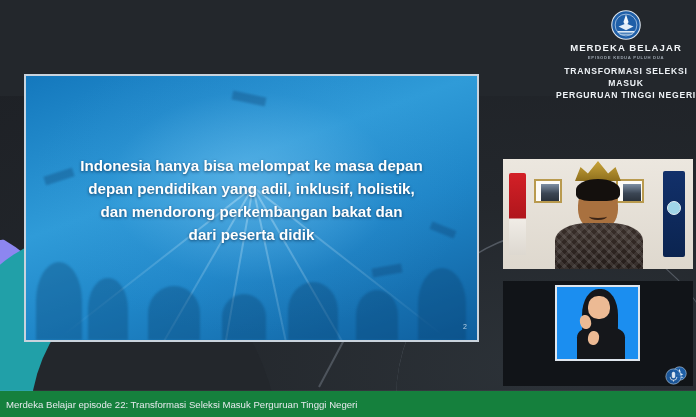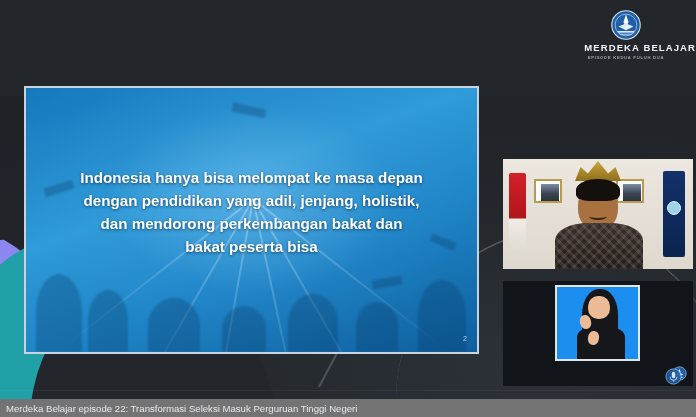--- a/index.html
+++ b/index.html
@@ -61,35 +61,35 @@
   }
 
   
   #brand {
     position:absolute; left:556px; top:10px; width:140px;
     text-align:center; color:#e9edf2;
   }
   #brand-logo { width:30px; height:30px; margin:0 auto 3px; display:block; }
   #brand-title {
     font-size:9.5px; font-weight:bold; letter-spacing:1.1px;
-    color:#f2f5f8; line-height:1.1;text-align:right;
+    color:#f2f5f8; line-height:1.1;
   }
   #brand-episode {
     font-size:4.2px; font-weight:bold; letter-spacing:0.7px;
     color:#9aa3ad; margin-top:1.5px; line-height:1.2;
   }
   #brand-sub {
     margin-top:5px;
     font-size:8.6px; font-weight:bold; letter-spacing:0.75px;
     color:#eef2f6; line-height:1.42;
   }
 
   
   #slide-frame {
-    position:absolute; left:24px; top:86px;
+    position:absolute; left:24px; top:74px;
     width:455px; height:268px;
     border:2px solid #c9d3dd;
     background:#1a7fc4;
     overflow:hidden;
   }
   #slide-bg {
     position:absolute; inset:0;
     background:
       radial-gradient(70% 80% at 50% 42%, rgba(120,195,240,0.55) 0%, rgba(60,150,215,0.12) 45%, rgba(10,70,125,0.0) 70%),
       linear-gradient(160deg, #1478bd 0%, #2f9bd8 38%, #1f86c8 62%, #0f5f9e 100%);
@@ -223,22 +223,22 @@
   }
 
   
   #mic-badge {
     position:absolute; right:14px; bottom:32px;
     width:17px; height:17px; opacity:0.9;
   }
 
   
   #caption-bar {
-    position:absolute; left:0; bottom:0; width:696px; height:18px;
-    background:#737373;
+    position:absolute; left:0; bottom:0; width:696px; height:26px;
+    background:#15803d;
     display:flex; align-items:center;
   }
   #caption-text {
     color:#e6e9ed; font-size:9.6px; padding-left:6px; white-space:nowrap;
   }
   #caption-divider {
     position:absolute; left:0; bottom:26px; width:696px; height:1px;
     background:rgba(255,255,255,0.05);
   }
 </style>
@@ -259,20 +259,24 @@
     <svg id="brand-logo" viewBox="0 0 40 40">
       <circle cx="20" cy="20" r="19" fill="#1f5fa8" stroke="#dfe6ee" stroke-width="1.4"></circle>
       <circle cx="20" cy="20" r="14.5" fill="none" stroke="#cfe0f2" stroke-width="0.9"></circle>
       <path d="M20 6 L23.4 16 L20 22 L16.6 16 Z" fill="#f2f7fc"></path>
       <path d="M10 22 L20 18 L30 22 L20 27 Z" fill="#e3eef8"></path>
       <path d="M9 28 h22 v2.2 H9 Z" fill="#dce9f5"></path>
       <path d="M11.5 31.6 h17 v1.4 h-17 Z" fill="#b9d2e9"></path>
     </svg>
     <div id="brand-title">MERDEKA BELAJAR</div>
     <div id="brand-episode">EPISODE KEDUA PULUH DUA</div>
+    <div id="brand-sub">
+      <div>TRANSFORMASI SELEKSI MASUK</div>
+      <div>PERGURUAN TINGGI NEGERI</div>
+    </div>
   </div>
 
   <div id="slide-frame">
     <div id="slide-bg"></div>
 
     <div class="ray" style="transform:rotate(-52deg)"></div>
     <div class="ray" style="transform:rotate(-30deg)"></div>
     <div class="ray" style="transform:rotate(-12deg)"></div>
     <div class="ray" style="transform:rotate(10deg)"></div>
     <div class="ray" style="transform:rotate(30deg)"></div>
@@ -285,23 +289,23 @@
     <div class="silhouette" style="left:262px; width:50px; height:58px;"></div>
     <div class="silhouette" style="left:330px; width:42px; height:50px;"></div>
     <div class="silhouette" style="left:392px; width:48px; height:72px;"></div>
     <div class="cap" style="left:18px;  top:96px;  width:30px; height:9px; transform:rotate(-18deg);"></div>
     <div class="cap" style="left:206px; top:18px;  width:34px; height:9px; transform:rotate(12deg);"></div>
     <div class="cap" style="left:346px; top:190px; width:30px; height:9px; transform:rotate(-10deg);"></div>
     <div class="cap" style="left:404px; top:150px; width:26px; height:8px; transform:rotate(22deg);"></div>
 
     <div id="slide-text">
       <span class="ln">Indonesia hanya bisa melompat ke masa depan</span>
-      <span class="ln">dengan pendidikan yang adil, jenjang, holistik,</span>
+      <span class="ln">depan pendidikan yang adil, inklusif, holistik,</span>
       <span class="ln">dan mendorong perkembangan bakat dan</span>
-      <span class="ln">bakat peserta bisa</span>
+      <span class="ln">dari peserta didik</span>
     </div>
 
     <div id="slide-number">2</div>
   </div>
 
   <div id="panel-speaker">
     <div id="sp-wall"></div>
     <div id="sp-flag-red"></div>
     <div id="sp-flag-blue"></div>
     <div id="sp-flag-emblem"></div>

